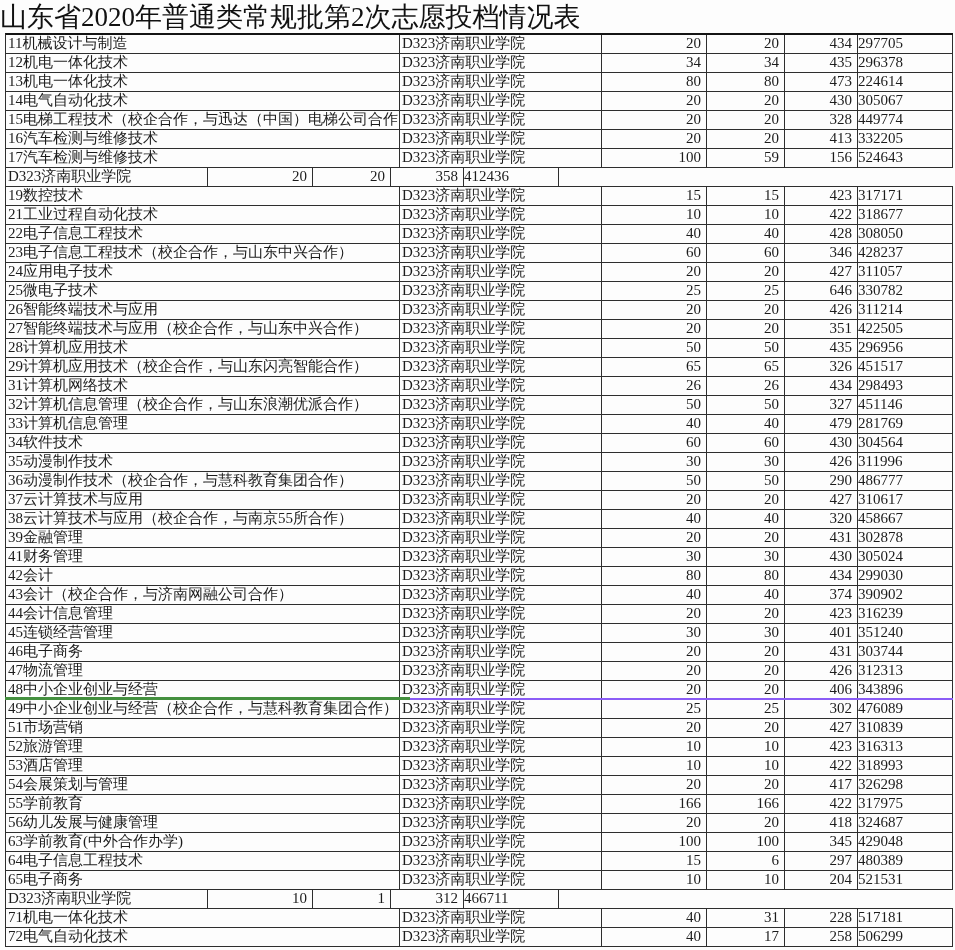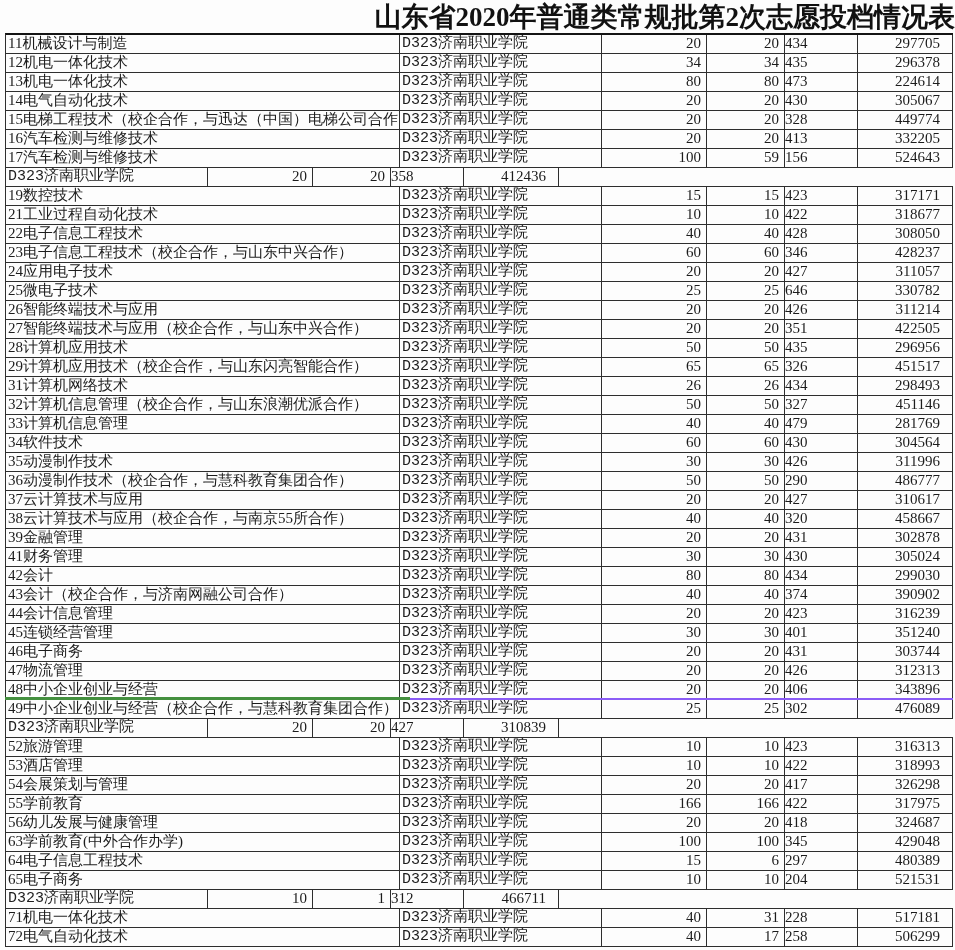--- a/index.html
+++ b/index.html
@@ -15,23 +15,23 @@
     position: relative;
     overflow: hidden;
   }
   .title {
     position: absolute;
     top: 1px;
     left: 0;
     width: 955px;
     height: 32px;
     line-height: 32px;
-    text-align: right;
+    text-align: left;
     font-size: 27px;
-    font-weight: 700;
+    font-weight: 400;
     letter-spacing: 0px;
     color: #111;
   }
   .table {
     position: absolute;
     top: 33px;
     left: 5px;
     width: 947px;
     border-top: 2px solid #141414;
     border-left: 1px solid #2e2e2e;
@@ -47,25 +47,25 @@
   .cell {
     box-sizing: border-box;
     border-right: 1px solid #2e2e2e;
     overflow: hidden;
     white-space: nowrap;
     font-size: 15px;
     line-height: 17px;
     height: 100%;
   }
   .c-major   { width: 394px; padding-left: 2px; text-align: left; }
-  .c-college { width: 202px; padding-left: 2px; text-align: left; font-family: Liberation Mono, monospace; }
+  .c-college { width: 202px; padding-left: 2px; text-align: left; }
   .c-plan    { width: 105px; padding-right: 5px; text-align: right; }
   .c-filed   { width: 78px;  padding-right: 5px; text-align: right; }
-  .c-score   { width: 73px;  padding-right: 5px; text-align: left; }
-  .c-rank    { width: 95px;  padding-right: 12px; text-align: right; }
+  .c-score   { width: 73px;  padding-right: 5px; text-align: right; }
+  .c-rank    { width: 95px;  padding-right: 12px; text-align: left; }
   .row.hl {
     border-bottom: 2px solid #8b5cf6;
   }
   .row.hl::after {
     content: "";
     position: absolute;
     left: -1px;
     bottom: -2px;
     width: 405px;
     height: 3px;
@@ -361,20 +361,21 @@
       </div>
       <div class="row">
         <div class="cell c-major">49中小企业创业与经营（校企合作，与慧科教育集团合作）</div>
         <div class="cell c-college">D323济南职业学院</div>
         <div class="cell c-plan">25</div>
         <div class="cell c-filed">25</div>
         <div class="cell c-score">302</div>
         <div class="cell c-rank">476089</div>
       </div>
       <div class="row">
+        <div class="cell c-major">51市场营销</div>
         <div class="cell c-college">D323济南职业学院</div>
         <div class="cell c-plan">20</div>
         <div class="cell c-filed">20</div>
         <div class="cell c-score">427</div>
         <div class="cell c-rank">310839</div>
       </div>
       <div class="row">
         <div class="cell c-major">52旅游管理</div>
         <div class="cell c-college">D323济南职业学院</div>
         <div class="cell c-plan">10</div>

